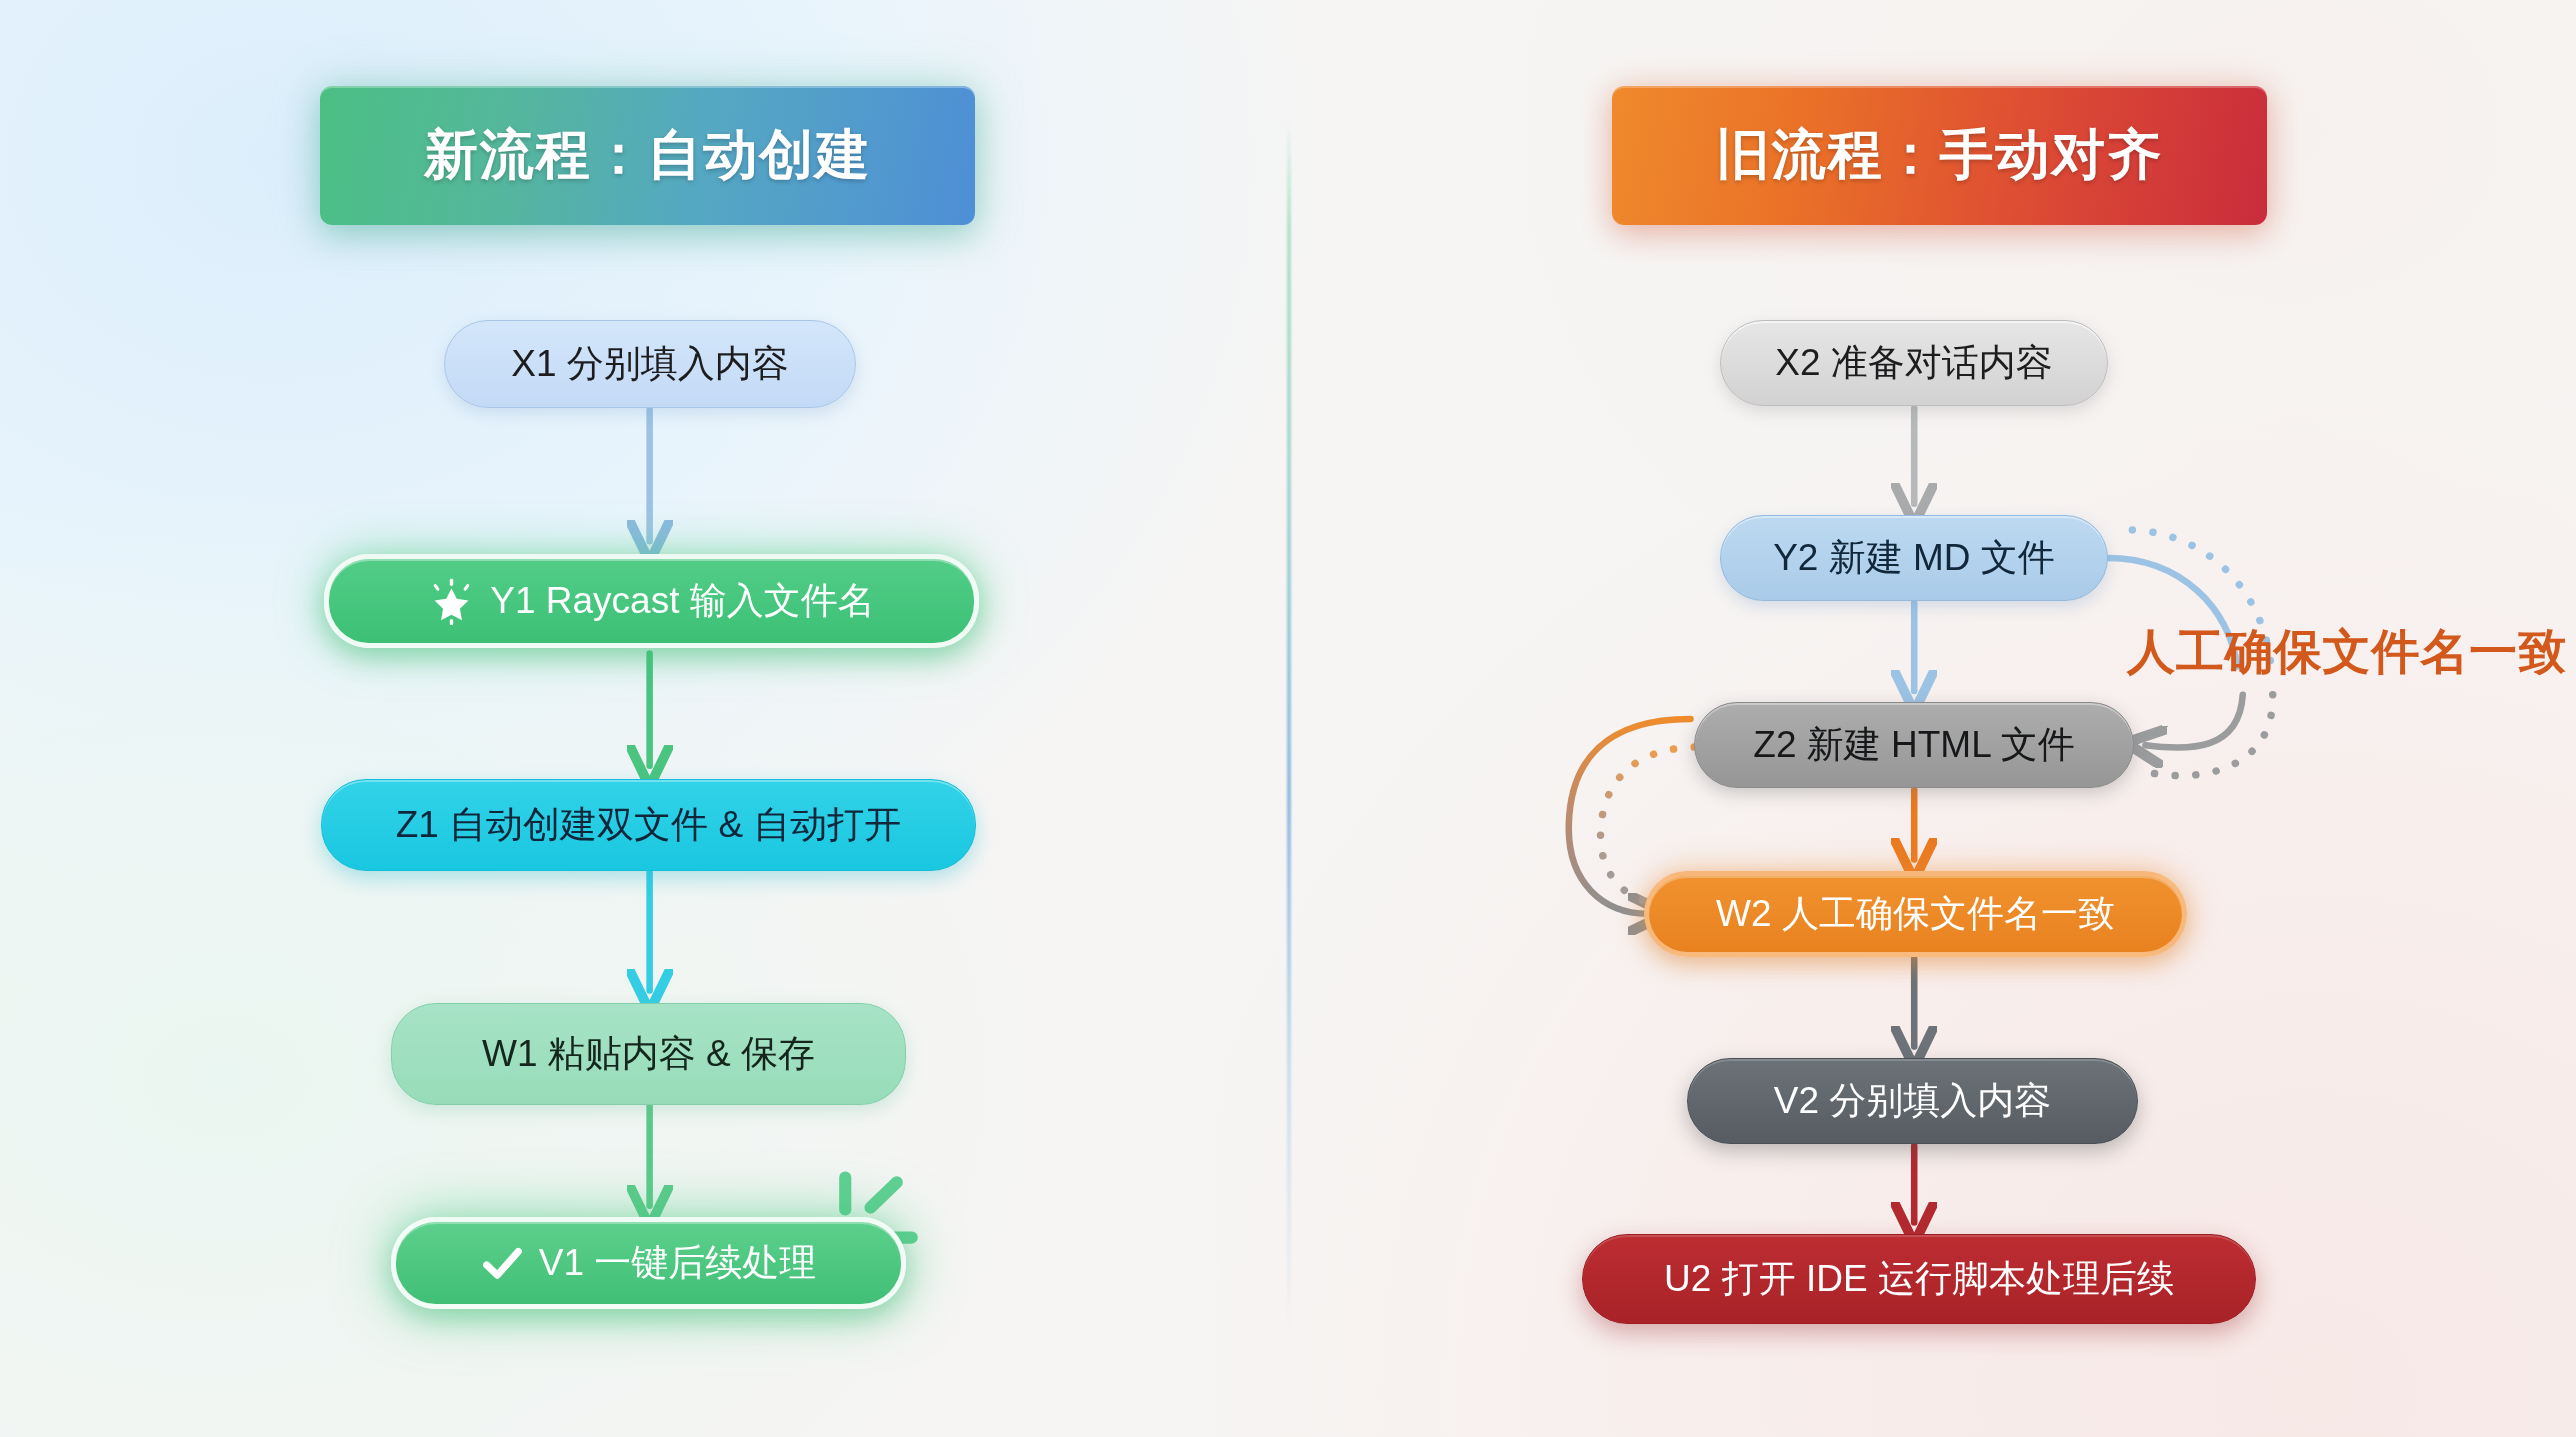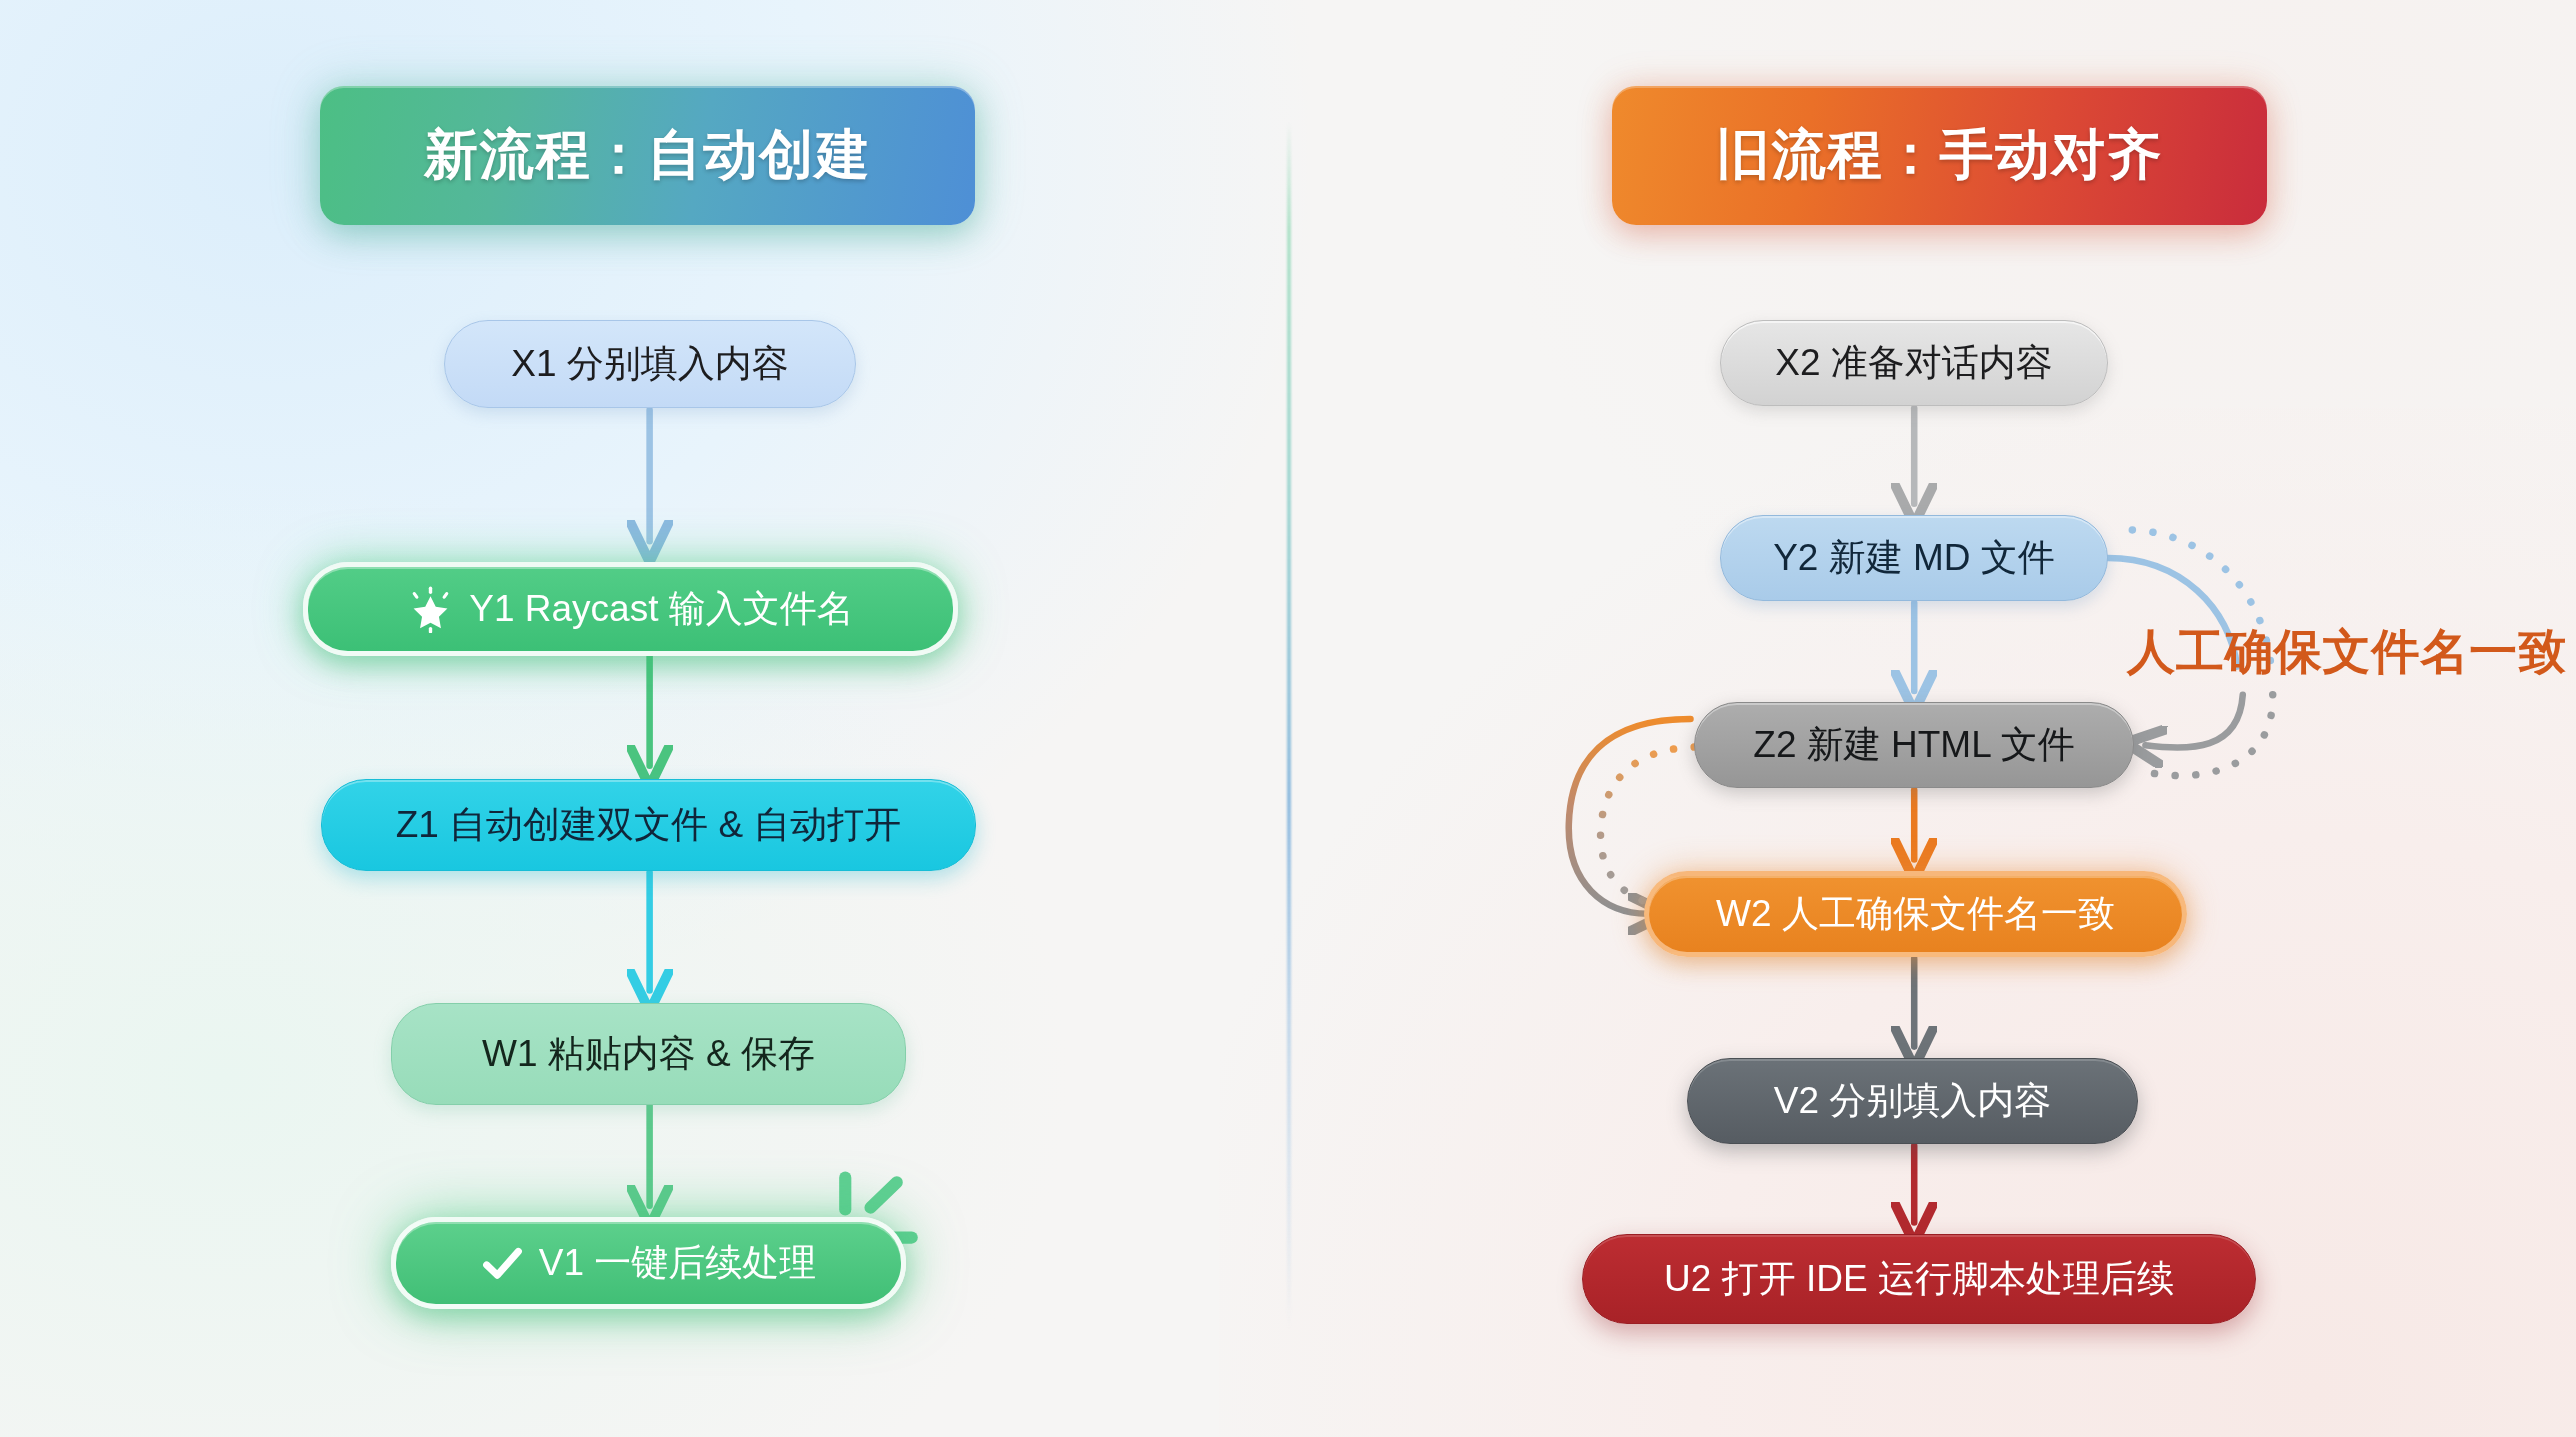--- a/index.html
+++ b/index.html
@@ -54,21 +54,21 @@
         rgba(105,165,215,0.72) 56%,
         rgba(140,185,225,0.40) 78%,
         rgba(190,215,235,0) 100%);
     filter: blur(1.1px);
   }
 
   
   .header {
     position: absolute;
     height: 139px;
-    border-radius: 24px;
+    border-radius: 12px;
     display: flex; align-items: center; justify-content: center;
     color: #fff;
     font-size: 54px;
     font-weight: bold;
     letter-spacing: 1.9px;
     text-shadow: 0 1.9px 4.7px rgba(0,0,0,0.22);
     box-sizing: border-box;
   }
   #header-new {
     left: 320px; top: 86px; width: 655px;
@@ -95,27 +95,26 @@
 
   
   #node-x1 {
     left: 444px; top: 320px; width: 412px; height: 88px;
     background: linear-gradient(180deg, #d3e6fa 0%, #c3daf6 100%);
     border: 1.9px solid #a8c6e8;
     color: #1d1d1f; font-size: 37px;
     box-shadow: 0 5.6px 15px rgba(110,150,195,0.22);
   }
   #node-y1 {
-    left: 303px; top: 554px; width: 655px; height: 94px;
+    left: 324px; top: 554px; width: 655px; height: 94px;
     background: linear-gradient(180deg, #52cd87 0%, #3cc076 100%);
     border: 5.6px solid rgba(255,255,255,0.92);
     color: #ffffff; font-size: 37px;
     box-shadow: 0 0 45px rgba(72,210,130,0.55), 0 9.4px 24px rgba(50,170,105,0.35),
                 inset 0 1.9px 0 rgba(255,255,255,0.35);
-    margin-top: 8px;
   }
   #node-z1 {
     left: 321px; top: 779px; width: 655px; height: 92px;
     background: linear-gradient(180deg, #32d3e8 0%, #19c7e0 100%);
     border: 1.9px solid #17bdd6;
     color: #10263a; font-size: 37px;
     box-shadow: 0 7.5px 20.6px rgba(30,180,205,0.32), inset 0 1.9px 0 rgba(255,255,255,0.32);
   }
   #node-w1 {
     left: 391px; top: 1003px; width: 515px; height: 102px;

